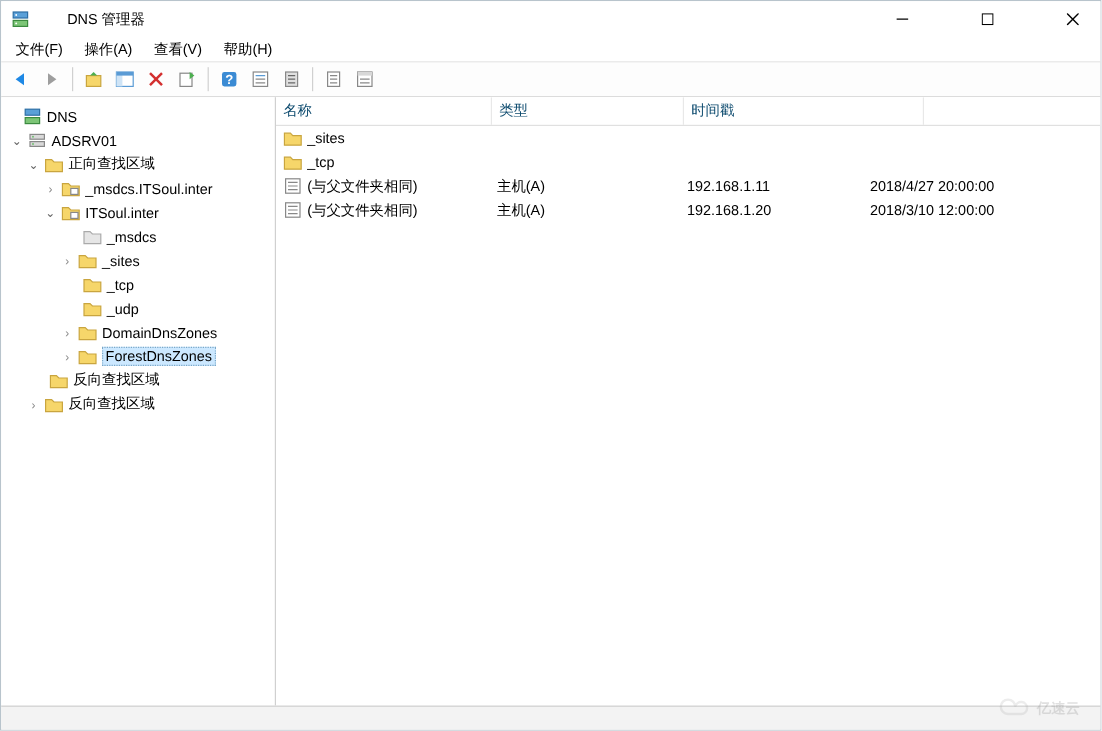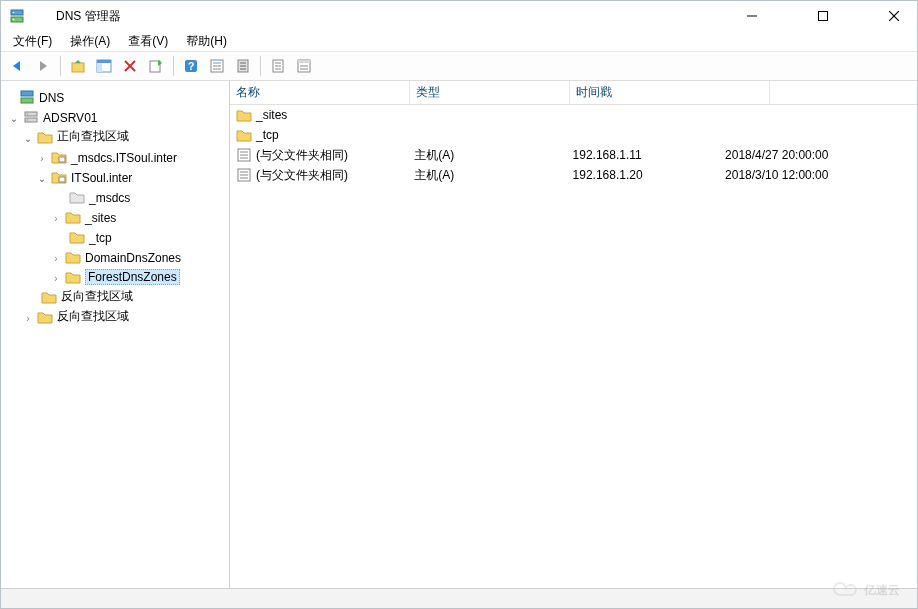--- a/index.html
+++ b/index.html
@@ -259,20 +259,30 @@
                               <span class="indent" style="width:50px"></span>
                               <span class="twisty spacer">›</span>
                               <span class="icon"><svg width="16" height="16">
                                   <path d="M1 4 h5 l2 2 h7 v8 h-14 z" fill="#f6d66a" stroke="#c9a53f"></path>
                                 </svg></span>
                               <span class="label">_tcp</span>
                             </div>
                           </li>
                         <li>
                             <div class="row">
+                              <span class="indent" style="width:50px"></span>
+                              <span class="twisty spacer">›</span>
+                              <span class="icon"><svg width="16" height="16">
+                                  <path d="M1 4 h5 l2 2 h7 v8 h-14 z" fill="#f6d66a" stroke="#c9a53f"></path>
+                                </svg></span>
+                              <span class="label">_udp</span>
+                            </div>
+                          </li>
+                        <li>
+                            <div class="row">
                               <span class="indent" style="width:46px"></span>
                               <span class="twisty" style="color:#888">›</span>
                               <span class="icon"><svg width="16" height="16">
                                   <path d="M1 4 h5 l2 2 h7 v8 h-14 z" fill="#f6d66a" stroke="#c9a53f"></path>
                                 </svg></span>
                               <span class="label">DomainDnsZones</span>
                             </div>
                           </li>
                         <li>
                             <div class="row">

